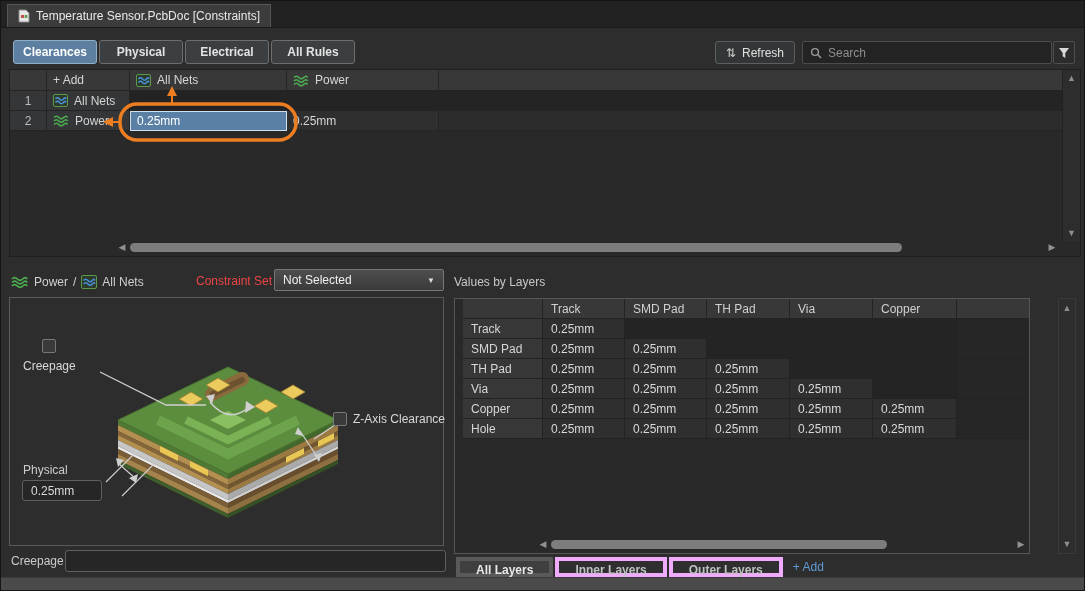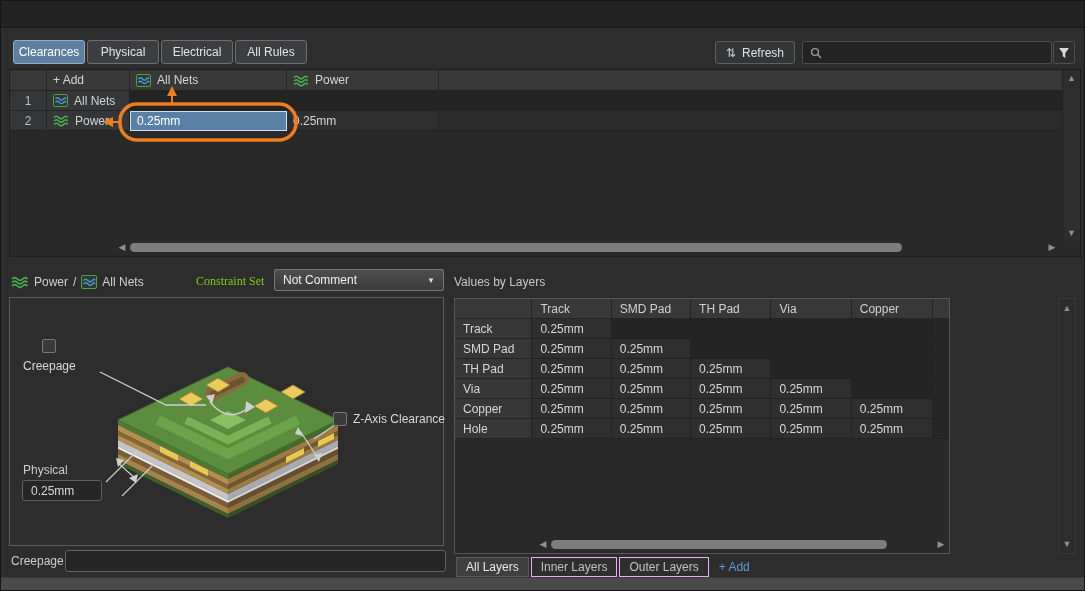--- a/index.html
+++ b/index.html
@@ -9,21 +9,21 @@
     background:#2d2d2d; overflow:hidden;
     font-family:"Liberation Sans", sans-serif; font-size:12px; color:#d4d4d4;
     border:1px solid #151515;
   }
   
   .doctabs { position:absolute; left:0; top:0; right:0; height:27px; background:#222222; border-bottom:1px solid #1a1a1a; display:flex; align-items:flex-end; padding-left:6px; }
   .doctab { height:23px; display:flex; align-items:center; gap:6px; padding:0 10px; background:#2e2e2e; border:1px solid #454545; border-bottom:none; color:#c9c9c9; white-space:nowrap; cursor:default; }
   .doctab.active { background:#3c3c3c; color:#e8e8e8; border-color:#555; }
   
   .viewtabs { position:absolute; left:12px; top:39px; display:flex; gap:2px; }
-  .viewtab { width:72px; height:24px; line-height:22px; text-align:center; background:#3b3f41; border:1px solid #6e6e6e; border-radius:3px; color:#e2e2e2; cursor:default; }
+  .viewtab { width:84px; height:24px; line-height:22px; text-align:center; background:#3b3f41; border:1px solid #6e6e6e; border-radius:3px; color:#e2e2e2; cursor:default;font-weight:bold; }
   .viewtab.active { background:#5d7fa0; border-color:#8fafc9; color:#ffffff; }
   .refresh-btn { position:absolute; left:714px; top:40px; width:80px; height:23px; background:#333637; border:1px solid #5e5e5e; border-radius:3px; display:flex; align-items:center; justify-content:center; gap:6px; color:#e0e0e0; }
   .refresh-glyph { font-size:12px; color:#d0d0d0; line-height:1; }
   .searchbox { position:absolute; left:801px; top:40px; width:250px; height:23px; background:#232323; border:1px solid #4d4d4d; border-radius:2px; display:flex; align-items:center; gap:6px; padding:0 7px; }
   .searchbox input { flex:1; background:transparent; border:none; outline:none; color:#d8d8d8; font:12px "Liberation Sans",sans-serif; }
   .searchbox input::placeholder { color:#8f8f8f; }
   .filter-btn { position:absolute; left:1052px; top:40px; width:22px; height:23px; background:#2c2c2c; border:1px solid #4d4d4d; border-radius:2px; display:flex; align-items:center; justify-content:center; }
   
   .grid { position:absolute; left:8px; top:68px; width:1072px; height:188px; background:#292929; border:1px solid #1f1f1f; }
   .g-header, .g-row { display:flex; }
@@ -45,81 +45,92 @@
   
   .hscroll { position:absolute; height:13px; display:flex; align-items:center; }
   .hscroll .arr { width:12px; text-align:center; color:#919191; font-size:9px; line-height:13px; }
   .hscroll .track { position:relative; flex:1; height:13px; }
   .hscroll .thumb { position:absolute; top:2px; height:9px; background:#7d7d7d; border-radius:5px; }
   .grid .hscroll { left:106px; right:22px; bottom:2px; }
   .vscroll { position:absolute; width:18px; background:#2d2d2d; border-left:1px solid #222; display:flex; flex-direction:column; justify-content:space-between; align-items:center; padding:3px 0; color:#8f8f8f; font-size:9px; }
   .grid .vscroll { right:0; top:0; bottom:15px; }
   
   .bl-header { position:absolute; left:10px; top:270px; height:22px; display:flex; align-items:center; gap:5px; color:#d0d0d0; }
-  .cs-label { position:absolute; left:195px; top:273px; color:#84cc16;font-family:Liberation Serif, serif; }
+  .cs-label { position:absolute; left:195px; top:273px; color:#ef4444; }
   .dropdown { position:absolute; left:273px; top:268px; width:170px; height:22px; background:linear-gradient(#4e4e4e,#3a3a3a); border:1px solid #777; border-radius:2px; display:flex; align-items:center; padding:0 8px; color:#f0f0f0; }
   .dropdown .caret { margin-left:auto; font-size:8px; color:#dddddd; }
   .panel { position:absolute; left:8px; top:296px; width:435px; height:249px; background:#2d2d2d; border:1px solid #5a5a5a; }
   .checkbox { width:14px; height:14px; background:#3a3a3a; border:1px solid #787878; border-radius:2px; flex:none; }
   .check-row { position:absolute; display:flex; align-items:center; gap:6px; color:#d8d8d8; }
   .clr-label { position:absolute; left:13px; top:165px; color:#cccccc; }
   .text-input { background:#262626; border:1px solid #606060; border-radius:3px; color:#d8d8d8; font:12px "Liberation Sans",sans-serif; padding:0 8px; outline:none; }
   .clr-input { position:absolute; left:12px; top:182px; width:80px; height:21px; }
   .comment-label { position:absolute; left:10px; top:553px; color:#cccccc; }
   .comment-input { position:absolute; left:64px; top:549px; width:381px; height:22px; }
   
   .vbl-title { position:absolute; left:453px; top:274px; color:#c8c8c8; }
-  .vbl { position:absolute; left:453px; top:297px; width:496px; height:256px; background:#292929; border:1px solid #565656; }
+  .vbl { position:absolute; left:453px; top:297px; width:576px; height:256px; background:#292929; border:1px solid #565656;padding-left:8px; }
   .t-header, .t-row { display:flex; }
   .t-header { height:20px; }
   .t-row { height:20px; }
   .tc { border-right:1px solid #232323; border-bottom:1px solid #232323; display:flex; align-items:center; padding:0 8px; overflow:hidden; white-space:nowrap; }
   .tc.lab { width:80px; background:#373737; color:#d6d6d6; }
   .tc.v { width:82px; background:#2f2f2f; color:#d8d8d8; }
   .tc.v.w3 { width:83px; }
   .tc.v.w4 { width:84px; }
   .tc.off { background:#242424; }
   .tc.tail { flex:1; border-right:none; background:#262626; }
   .t-header .tc { background:#383838; color:#d0d0d0; }
   .t-header .tc.tail { background:#383838; }
   .vbl .hscroll { left:82px; right:2px; bottom:2px; }
   .vbl-vscroll { left:1057px; top:297px; height:256px; position:absolute; width:18px; border:1px solid #3a3a3a; background:#2d2d2d; display:flex; flex-direction:column; justify-content:space-between; align-items:center; padding:4px 0; color:#8f8f8f; font-size:9px; }
   .layer-tabs { position:absolute; left:455px; top:556px; display:flex; align-items:center; gap:2px; }
-  .ltab { height:20px; line-height:18px; padding:0 9px; background:#2f2f2f; border:1px solid #f0abfc; color:#c0c0c0; white-space:nowrap; }
+  .ltab { height:20px; line-height:18px; padding:0 16px; background:#2f2f2f; border:4px solid #f0abfc; color:#c0c0c0; white-space:nowrap;font-weight:bold; }
   .ltab.active { background:#3f3f3f; border-color:#5a5a5a; color:#e8e8e8; }
   .ltab-add { color:#5f9bd5; margin-left:8px; }
   .bottom-strip { position:absolute; left:0; right:0; bottom:0; height:13px; background:#4a4a4a; border-top:1px solid #3a3a3a; }
   .icn { display:inline-flex; align-items:center; flex:none; }
 </style>
 </head>
 <body>
 
 <div class="window">
 
   <div class="doctabs">
+    <div class="doctab active">
+      <span class="icn">
+        <svg width="12" height="14">
+            <path d="M1,1 h7 l3,3 v9 h-10 z" fill="#e8e8e8" stroke="#8a8a8a"></path>
+            <rect x="3" y="6" width="3" height="3" fill="#c05050"></rect>
+            <rect x="6.7" y="6" width="2.6" height="3" fill="#5a9a4a"></rect>
+          </svg>
+      </span>
+      <span>Temperature Sensor.PcbDoc [Constraints]</span>
+    </div>
   </div>
 
   <div class="viewtabs">
     <div class="viewtab active">Clearances</div>
     <div class="viewtab">Physical</div>
     <div class="viewtab">Electrical</div>
     <div class="viewtab">All Rules</div>
   </div>
 
   <div class="refresh-btn">
     <span class="refresh-glyph icn">⇅</span>
     <span>Refresh</span>
   </div>
   <div class="searchbox">
     <span class="icn">
       <svg width="12" height="12">
           <circle cx="5" cy="5" r="3.4" fill="none" stroke="#9a9a9a" stroke-width="1.4"></circle>
           <line x1="7.6" y1="7.6" x2="11" y2="11" stroke="#9a9a9a" stroke-width="1.4"></line>
         </svg>
     </span>
+    <input placeholder="Search" style="">
   </div>
   <div class="filter-btn">
     <span class="icn">
       <svg width="12" height="12">
           <path d="M1,1 H11 L7.3,6 V11 L4.7,9.3 V6 Z" fill="#d8d8d8"></path>
         </svg>
     </span>
   </div>
 
   <div class="grid">
@@ -218,21 +229,21 @@
       <svg width="16" height="14">
           <rect x="0.5" y="0.5" width="15" height="13" rx="1.5" fill="#2c3a2c" stroke="#5a9a4a"></rect>
           <path d="M2.5,5.5 q2.2,-2.6 4.4,0 t4.4,0 t2.5,0" fill="none" stroke="#4a90d9" stroke-width="1.5"></path>
           <path d="M2.5,9 q2.2,-2.6 4.4,0 t4.4,0 t2.5,0" fill="none" stroke="#4a90d9" stroke-width="1.5"></path>
         </svg>
     </span>
     <span>All Nets</span>
   </div>
   <div class="cs-label">Constraint Set</div>
   <div class="dropdown">
-    <span>Not Comment</span>
+    <span>Not Selected</span>
     <span class="caret">▼</span>
   </div>
 
   <div class="panel">
     <div class="check-row" style="left:13px; top:41px;flex-direction:column;">
       <span class="checkbox"></span>
       <span>Creepage</span>
     </div>
 
     <svg style="position:absolute; left:84px; top:24px;" width="262" height="196" viewBox="0 0 262 196">

